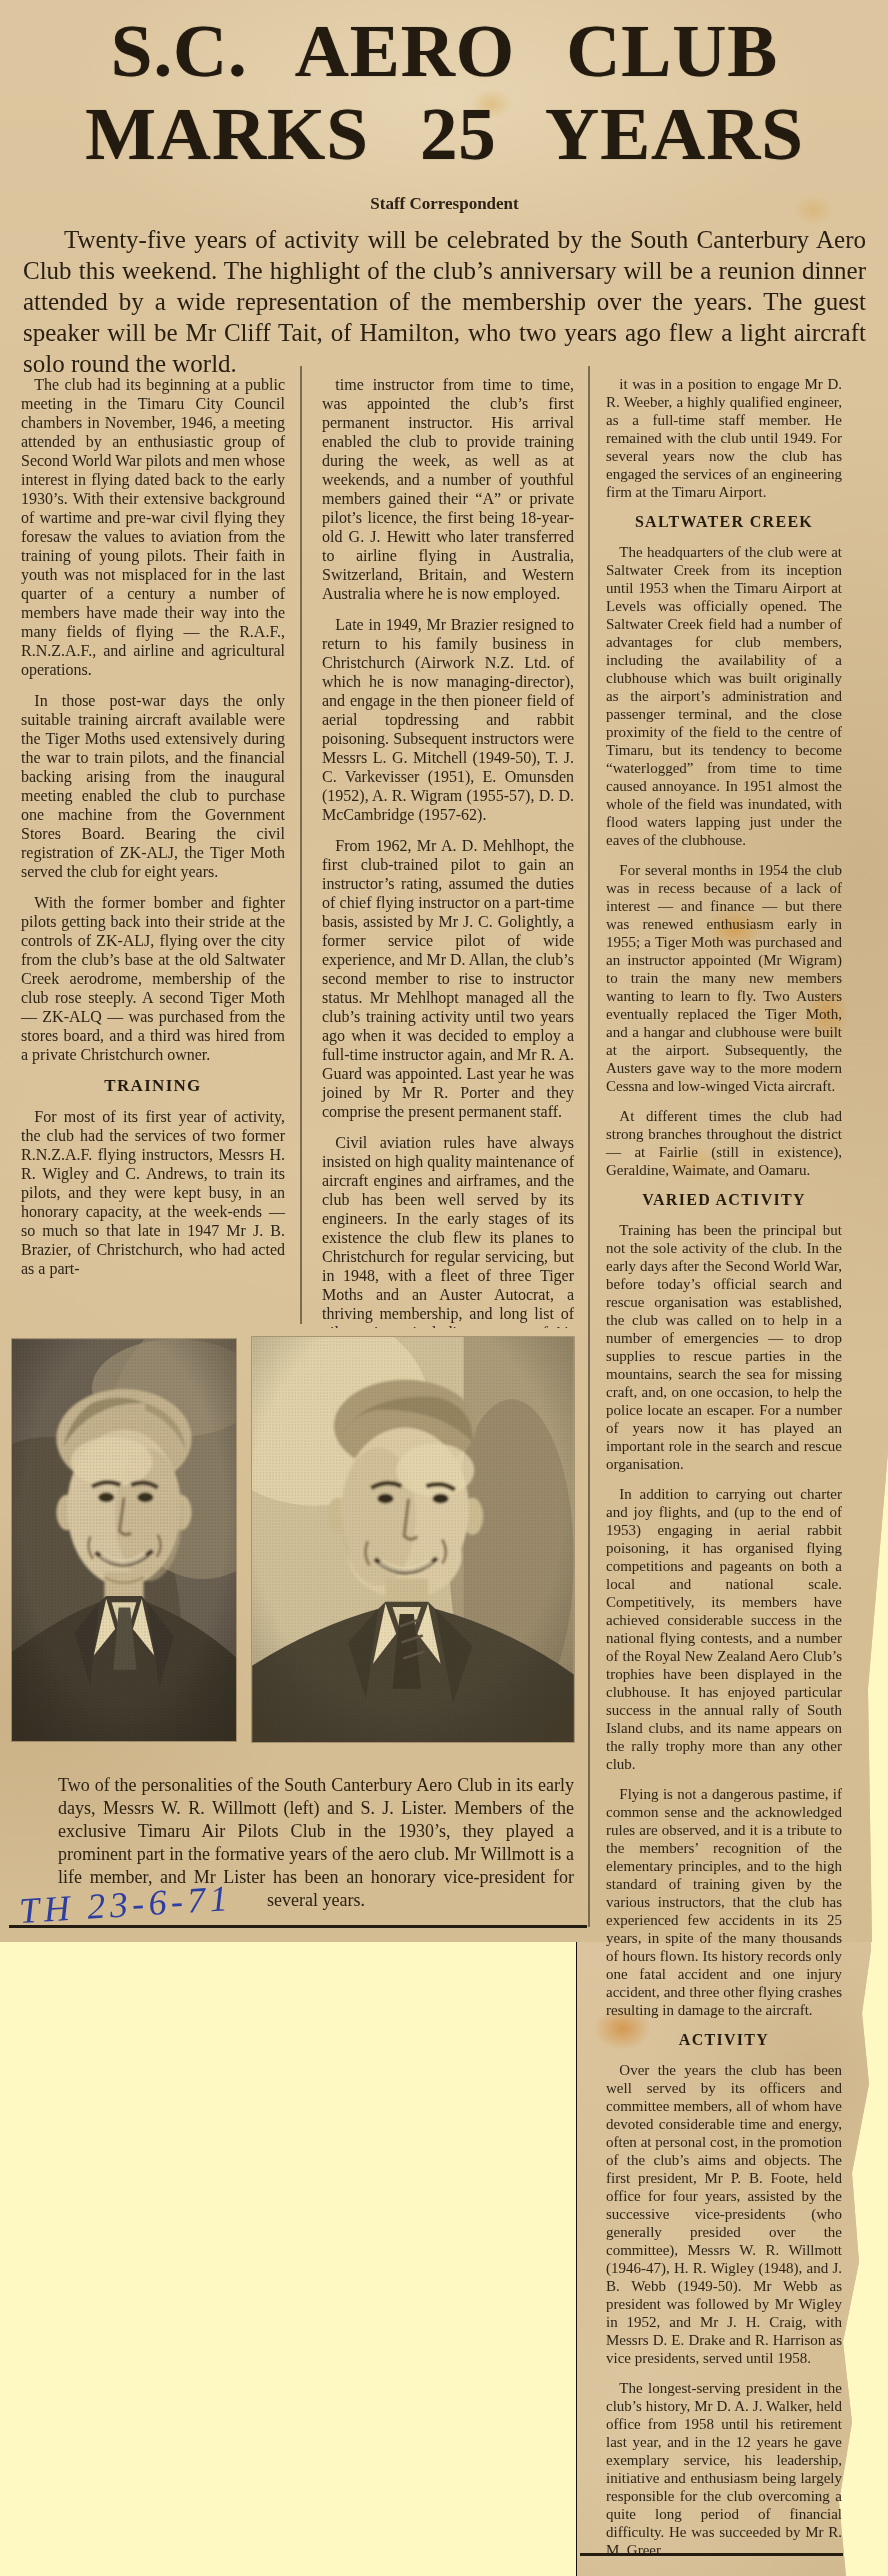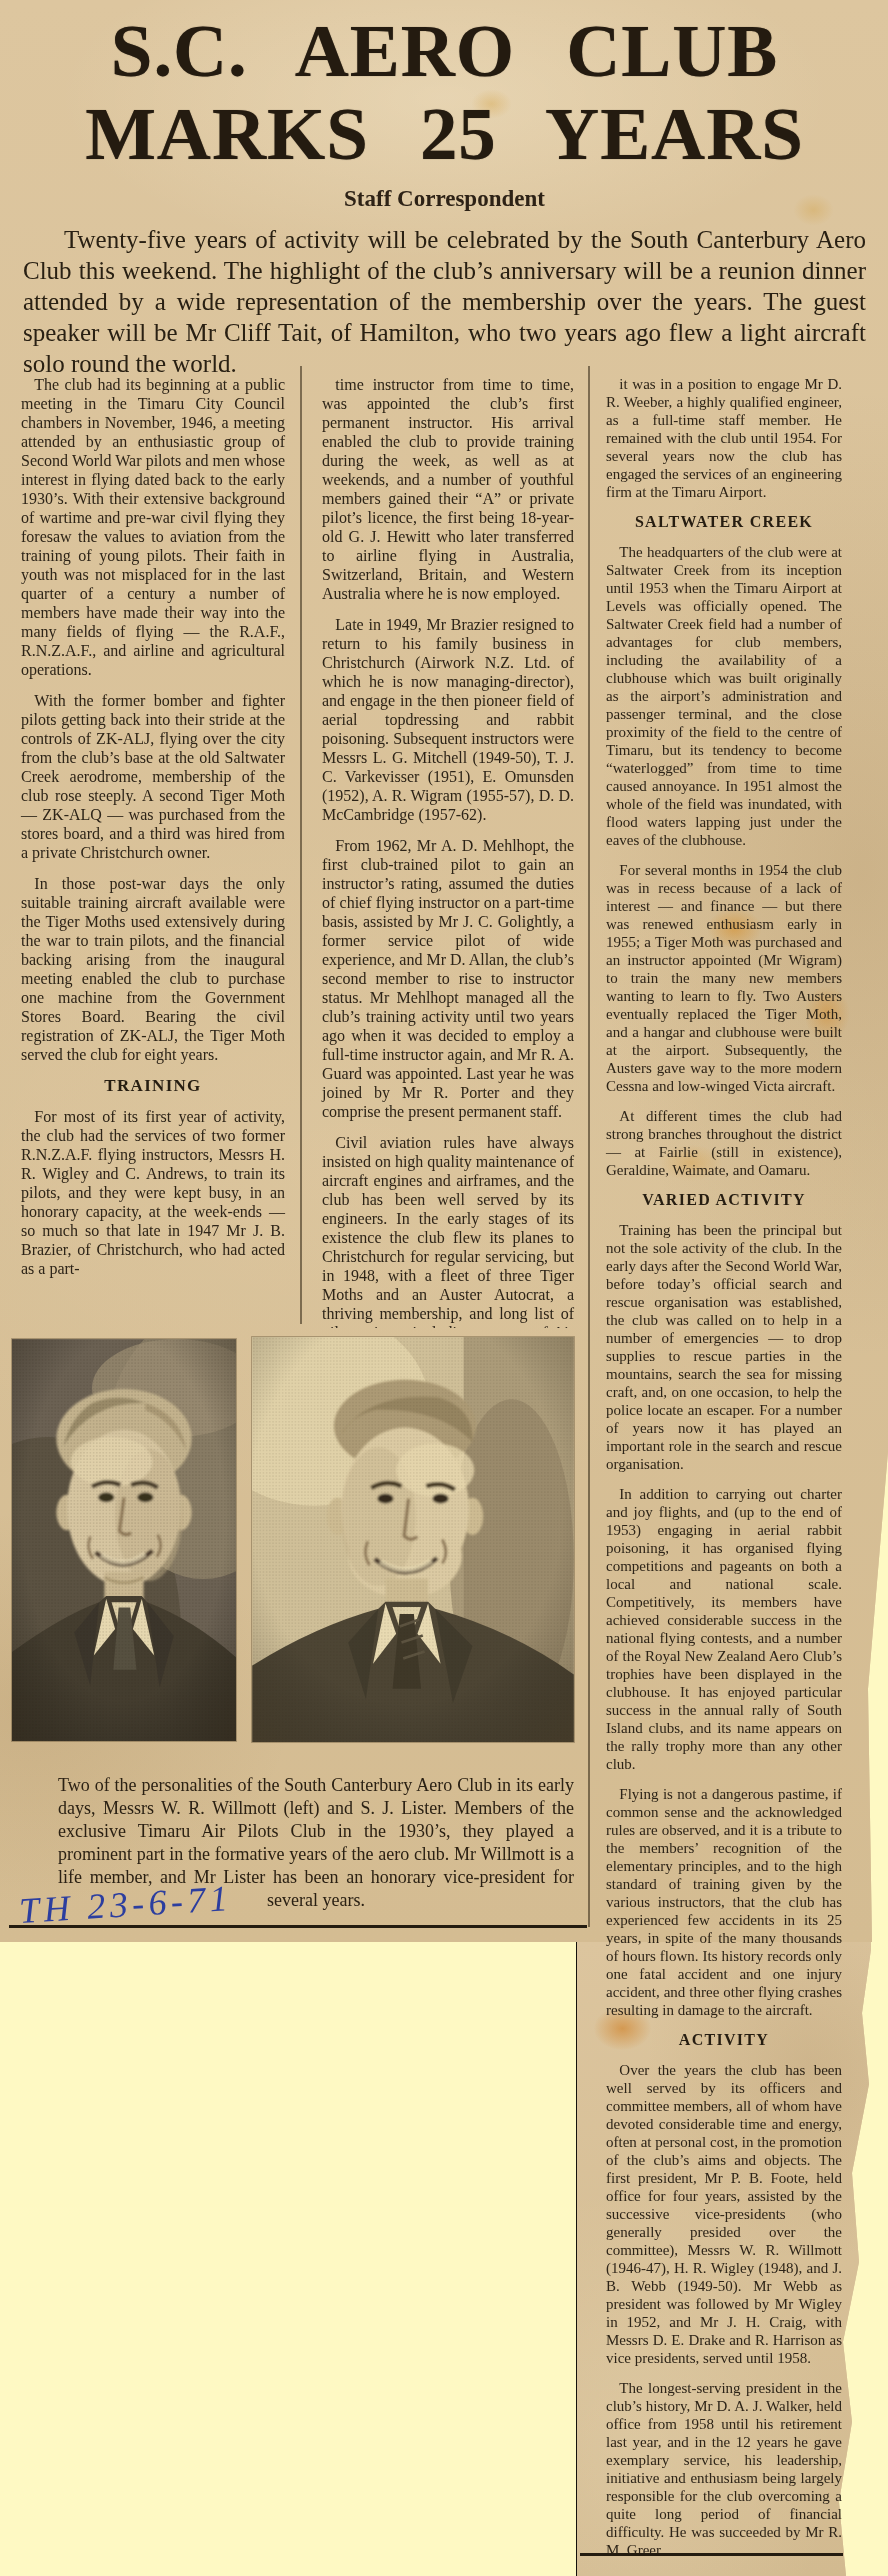--- a/index.html
+++ b/index.html
@@ -40,22 +40,22 @@
   .stain.s5{left:793px;top:194px;width:41px;height:32px;
     background:radial-gradient(ellipse at center, rgba(208,150,40,.28), rgba(208,150,40,0) 70%);}
   .stain.s6{left:660px;top:1145px;width:62px;height:36px;
     background:radial-gradient(ellipse at center, rgba(214,146,36,.30), rgba(214,146,36,0) 72%);}
 
   
   .headline{position:absolute;top:9px;left:0;width:100%;margin:0;text-align:center;
     font-weight:bold;color:#241b10;font-size:75px;line-height:83px;letter-spacing:0.9px;
     word-spacing:.42em;text-shadow:0 0 0.9px rgba(36,27,16,.6);}
   .headline span{display:block;}
-  .byline{position:absolute;top:186px;left:0;width:100%;text-align:center;
-    font-size:23px;font-weight:bold;color:#2d2216;}
+  .byline{position:absolute;top:194px;left:0;width:100%;text-align:center;
+    font-size:17px;font-weight:bold;color:#2d2216;}
   .lead{position:absolute;top:224px;left:23px;width:843px;margin:0;
     font-size:25px;line-height:31px;text-align:justify;text-indent:41px;color:#292013;}
 
   
   .bodycol{position:absolute;top:363px;text-align:justify;color:#2d2418;overflow:hidden;}
   .bodycol p{margin:12px;text-indent:13.3px;}
   #col1{left:9px;width:288px;height:965px;font-size:16px;line-height:19px;}
   #col2{left:310px;width:276px;height:965px;font-size:16px;line-height:19px;}
   #col3{left:594px;width:260px;height:2192px;font-size:15px;line-height:18px;}
   .subhead{text-align:center;font-weight:bold;letter-spacing:1.3px;
@@ -102,35 +102,35 @@
     <span>MARKS 25 YEARS</span>
   </h1>
   <div class="byline">Staff Correspondent</div>
   <p class="lead">Twenty-five years of activity will be celebrated by the South Canterbury Aero Club this weekend.  The highlight of the club’s anniversary will be a reunion dinner attended by a wide representation of the membership over the years.  The guest speaker will be Mr Cliff Tait, of Hamilton, who two years ago flew a light aircraft solo round the world.</p>
 
   <div class="vr" id="vr1"></div>
   <div class="vr" id="vr2"></div>
 
   <div class="bodycol" id="col1">
     <p>The club had its beginning at a public meeting in the Timaru City Council chambers in November, 1946, a meeting attended by an enthusiastic group of Second World War pilots and men whose interest in flying dated back to the early 1930’s. With their extensive background of wartime and pre-war civil flying they foresaw the values to aviation from the training of young pilots. Their faith in youth was not misplaced for in the last quarter of a century a number of members have made their way into the many fields of flying — the R.A.F., R.N.Z.A.F., and airline and agricultural operations.</p>
+    <p>In those post-war days the only suitable training aircraft available were the Tiger Moths used extensively during the war to train pilots, and the financial backing arising from the inaugural meeting enabled the club to purchase one machine from the Government Stores Board. Bearing the civil registration of ZK-ALJ, the Tiger Moth served the club for eight years.</p>
     <p>With the former bomber and fighter pilots getting back into their stride at the controls of ZK-ALJ, flying over the city from the club’s base at the old Saltwater Creek aerodrome, membership of the club rose steeply. A second Tiger Moth — ZK-ALQ — was purchased from the stores board, and a third was hired from a private Christchurch owner.</p>
-    <p>In those post-war days the only suitable training aircraft available were the Tiger Moths used extensively during the war to train pilots, and the financial backing arising from the inaugural meeting enabled the club to purchase one machine from the Government Stores Board. Bearing the civil registration of ZK-ALJ, the Tiger Moth served the club for eight years.</p>
     <p class="subhead">TRAINING</p>
     <p>For most of its first year of activity, the club had the services of two former R.N.Z.A.F. flying instructors, Messrs H. R. Wigley and C. Andrews, to train its pilots, and they were kept busy, in an honorary capacity, at the week-ends — so much so that late in 1947 Mr J. B. Brazier, of Christchurch, who had acted as a part-</p>
   </div>
 
   <div class="bodycol" id="col2">
     <p>time instructor from time to time, was appointed the club’s first permanent instructor. His arrival enabled the club to provide training during the week, as well as at weekends, and a number of youthful members gained their “A” or private pilot’s licence, the first being 18-year-old G. J. Hewitt who later transferred to airline flying in Australia, Switzerland, Britain, and Western Australia where he is now employed.</p>
     <p>Late in 1949, Mr Brazier resigned to return to his family business in Christchurch (Airwork N.Z. Ltd. of which he is now managing-director), and engage in the then pioneer field of aerial topdressing and rabbit poisoning. Subsequent instructors were Messrs L. G. Mitchell (1949-50), T. J. C. Varkevisser (1951), E. Omunsden (1952), A. R. Wigram (1955-57), D. D. McCambridge (1957-62).</p>
     <p>From 1962, Mr A. D. Mehlhopt, the first club-trained pilot to gain an instructor’s rating, assumed the duties of chief flying instructor on a part-time basis, assisted by Mr J. C. Golightly, a former service pilot of wide experience, and Mr D. Allan, the club’s second member to rise to instructor status. Mr Mehlhopt managed all the club’s training activity until two years ago when it was decided to employ a full-time instructor again, and Mr R. A. Guard was appointed. Last year he was joined by Mr R. Porter and they comprise the present permanent staff.</p>
     <p>Civil aviation rules have always insisted on high quality maintenance of aircraft engines and airframes, and the club has been well served by its engineers. In the early stages of its existence the club flew its planes to Christchurch for regular servicing, but in 1948, with a fleet of three Tiger Moths and an Auster Autocrat, a thriving membership, and long list of pilot trainees including a group of Air Training Corps cadets</p>
   </div>
 
   <div class="bodycol" id="col3">
-    <p>it was in a position to engage Mr D. R. Weeber, a highly qualified engineer, as a full-time staff member. He remained with the club until 1954. For several years now the club has engaged the services of an engineering firm at the Timaru Airport.</p>
+    <p>it was in a position to engage Mr D. R. Weeber, a highly qualified engineer, as a full-time staff member. He remained with the club until 1949. For several years now the club has engaged the services of an engineering firm at the Timaru Airport.</p>
     <p class="subhead">SALTWATER CREEK</p>
     <p>The headquarters of the club were at Saltwater Creek from its inception until 1953 when the Timaru Airport at Levels was officially opened. The Saltwater Creek field had a number of advantages for club members, including the availability of a clubhouse which was built originally as the airport’s administration and passenger terminal, and the close proximity of the field to the centre of Timaru, but its tendency to become “waterlogged” from time to time caused annoyance. In 1951 almost the whole of the field was inundated, with flood waters lapping just under the eaves of the clubhouse.</p>
     <p>For several months in 1954 the club was in recess because of a lack of interest — and finance — but there was renewed enthusiasm early in 1955; a Tiger Moth was purchased and an instructor appointed (Mr Wigram) to train the many new members wanting to learn to fly. Two Austers eventually replaced the Tiger Moth, and a hangar and clubhouse were built at the airport. Subsequently, the Austers gave way to the more modern Cessna and low-winged Victa aircraft.</p>
     <p>At different times the club had strong branches throughout the district — at Fairlie (still in existence), Geraldine, Waimate, and Oamaru.</p>
     <p class="subhead">VARIED ACTIVITY</p>
     <p>Training has been the principal but not the sole activity of the club. In the early days after the Second World War, before today’s official search and rescue organisation was established, the club was called on to help in a number of emergencies — to drop supplies to rescue parties in the mountains, search the sea for missing craft, and, on one occasion, to help the police locate an escaper. For a number of years now it has played an important role in the search and rescue organisation.</p>
     <p>In addition to carrying out charter and joy flights, and (up to the end of 1953) engaging in aerial rabbit poisoning, it has organised flying competitions and pageants on both a local and national scale. Competitively, its members have achieved considerable success in the national flying contests, and a number of the Royal New Zealand Aero Club’s trophies have been displayed in the clubhouse. It has enjoyed particular success in the annual rally of South Island clubs, and its name appears on the rally trophy more than any other club.</p>
     <p>Flying is not a dangerous pastime, if common sense and the acknowledged rules are observed, and it is a tribute to the members’ recognition of the elementary principles, and to the high standard of training given by the various instructors, that the club has experienced few accidents in its 25 years, in spite of the many thousands of hours flown. Its history records only one fatal accident and one injury accident, and three other flying crashes resulting in damage to the aircraft.</p>
     <p class="subhead">ACTIVITY</p>
     <p>Over the years the club has been well served by its officers and committee members, all of whom have devoted considerable time and energy, often at personal cost, in the promotion of the club’s aims and objects. The first president, Mr P. B. Foote, held office for four years, assisted by the successive vice-presidents (who generally presided over the committee), Messrs W. R. Willmott (1946-47), H. R. Wigley (1948), and J. B. Webb (1949-50). Mr Webb as president was followed by Mr Wigley in 1952, and Mr J. H. Craig, with Messrs D. E. Drake and R. Harrison as vice presidents, served until 1958.</p>

